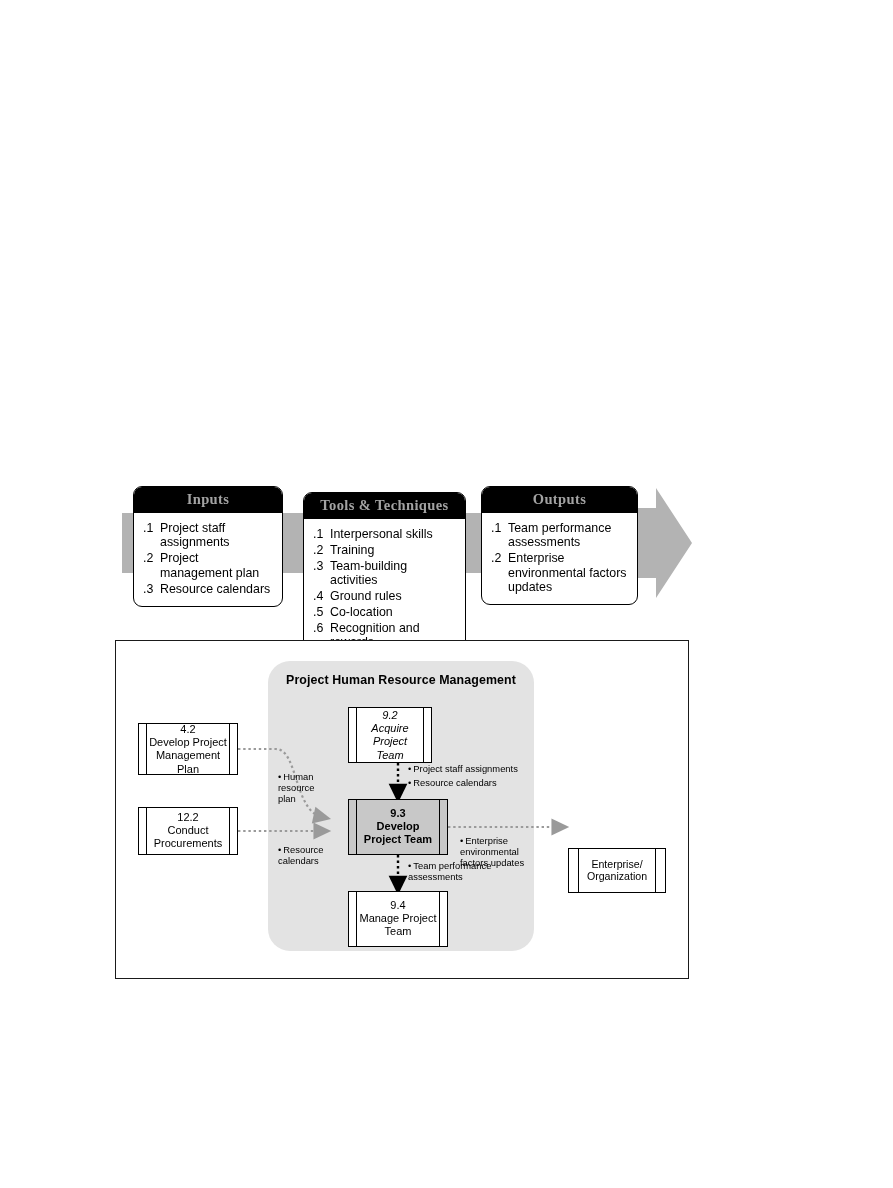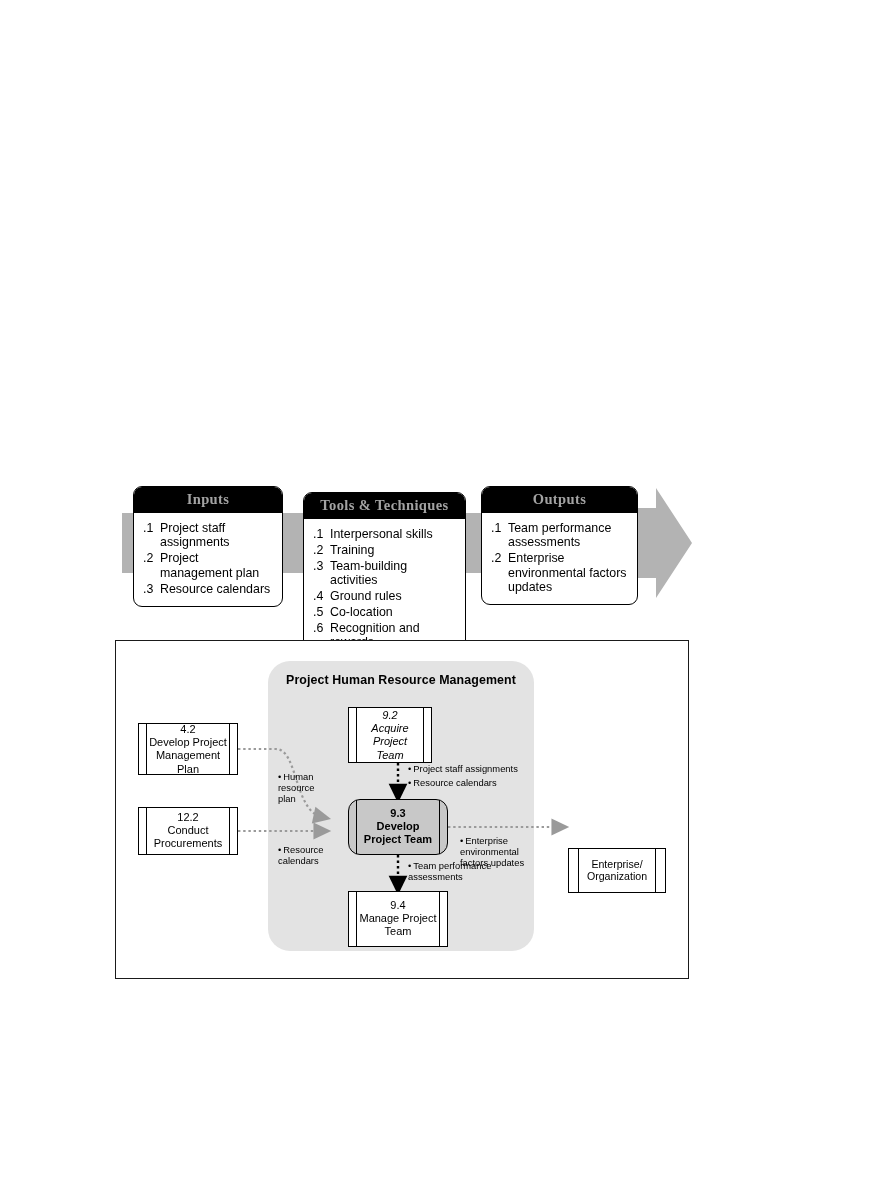--- a/index.html
+++ b/index.html
@@ -40,21 +40,21 @@
 
   
   .proc{position:absolute;box-sizing:border-box;border:1.3px solid #000;
         background:#fff;}
   .proc .bar-l,.proc .bar-r{position:absolute;top:0;bottom:0;width:0;
         border-left:1.3px solid #000;}
   .proc .bar-l{left:7px;} .proc .bar-r{right:7px;}
   .proc .ptxt{position:absolute;left:10px;right:10px;top:50%;
         transform:translateY(-50%);text-align:center;font-size:11px;
         line-height:13.2px;}
-  .proc.hl{background:#c8c8c8;border-radius:12px;}
+  .proc.hl{background:#c8c8c8;}
   .proc.hl .ptxt{font-weight:bold;}
   .proc.hl .ptxt .pnum{font-weight:bold;}
 
   #p92{left:232px;top:66px;width:84px;height:56px;font-style:italic;}
   #p93{left:232px;top:158px;width:100px;height:56px;}
   #p94{left:232px;top:250px;width:100px;height:56px;}
   #p42{left:22px;top:82px;width:100px;height:52px;}
   #p122{left:22px;top:166px;width:100px;height:48px;}
 
   

